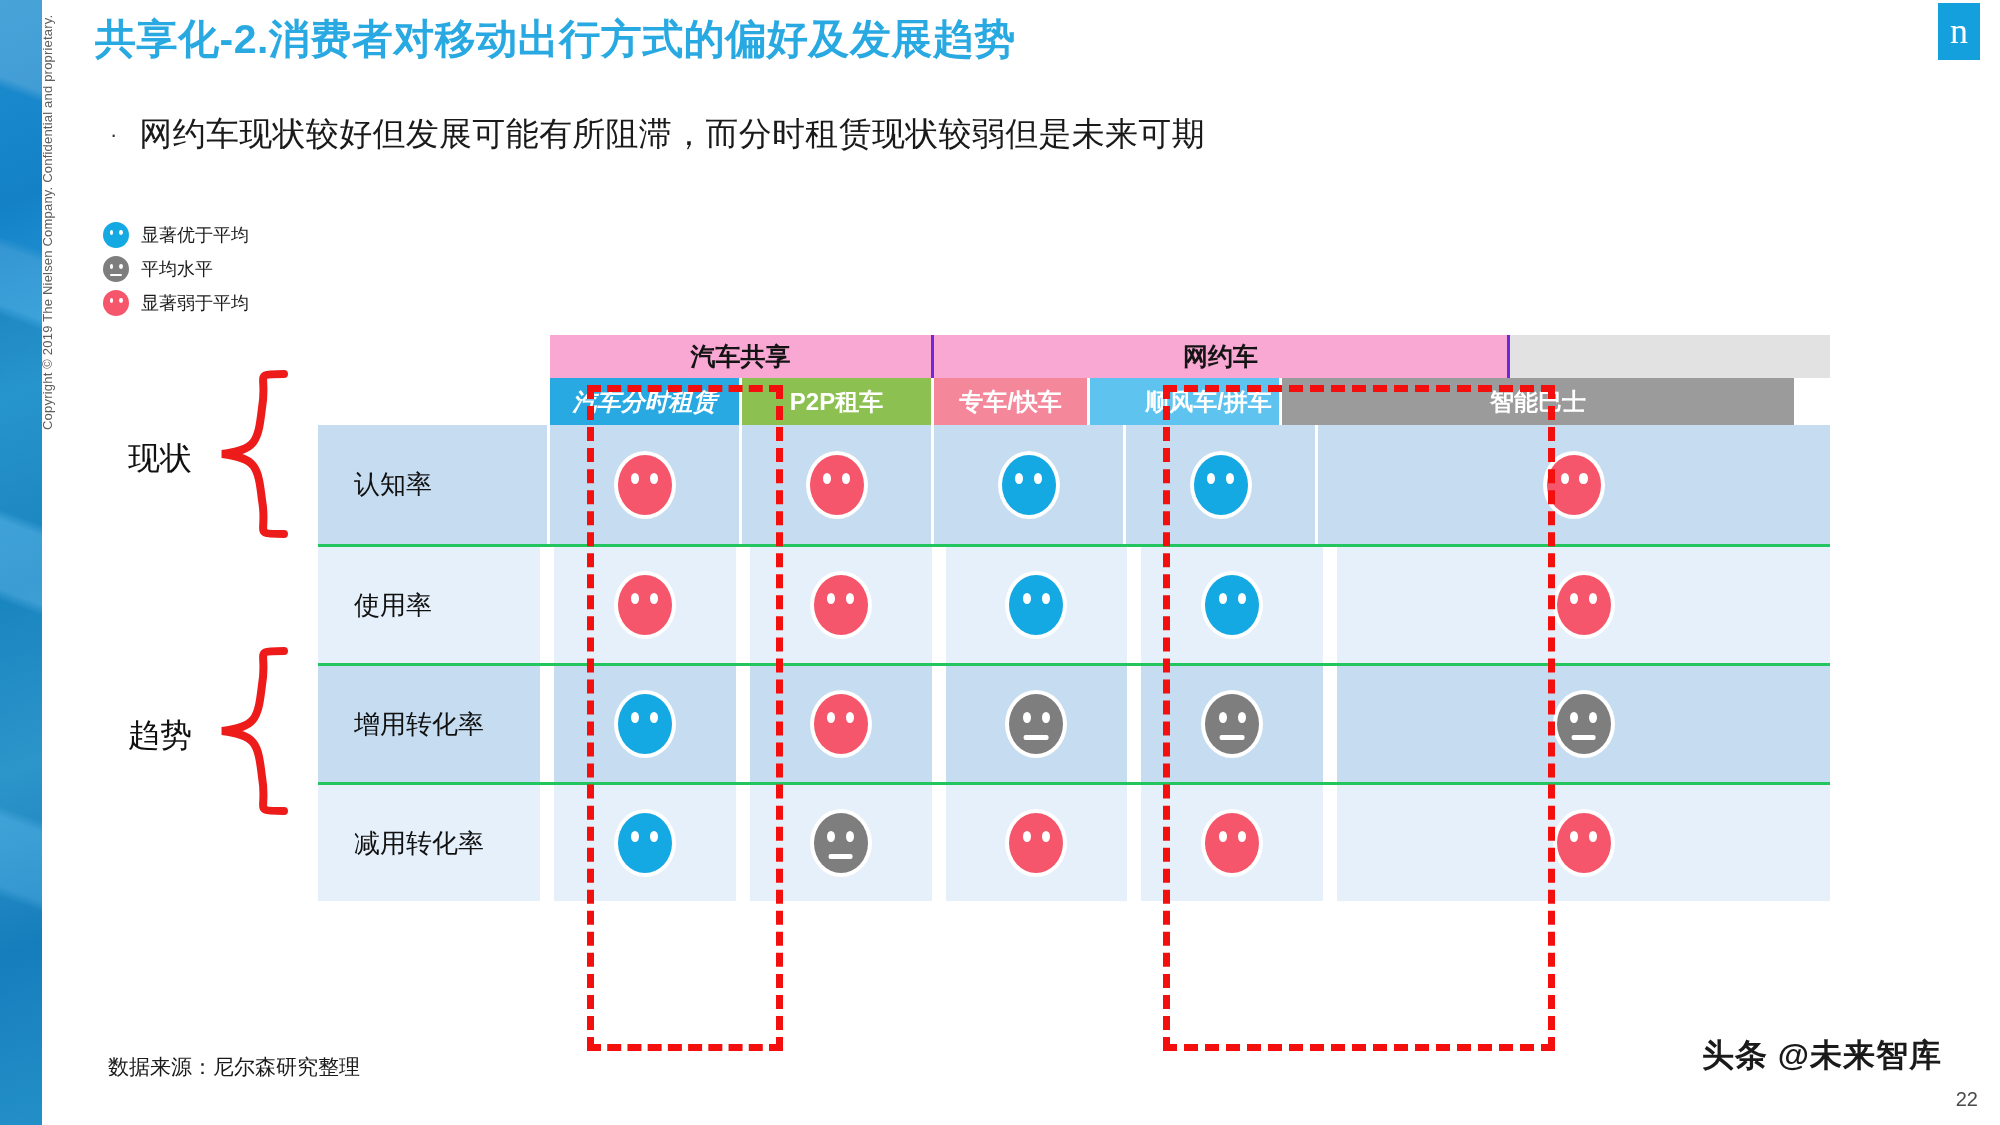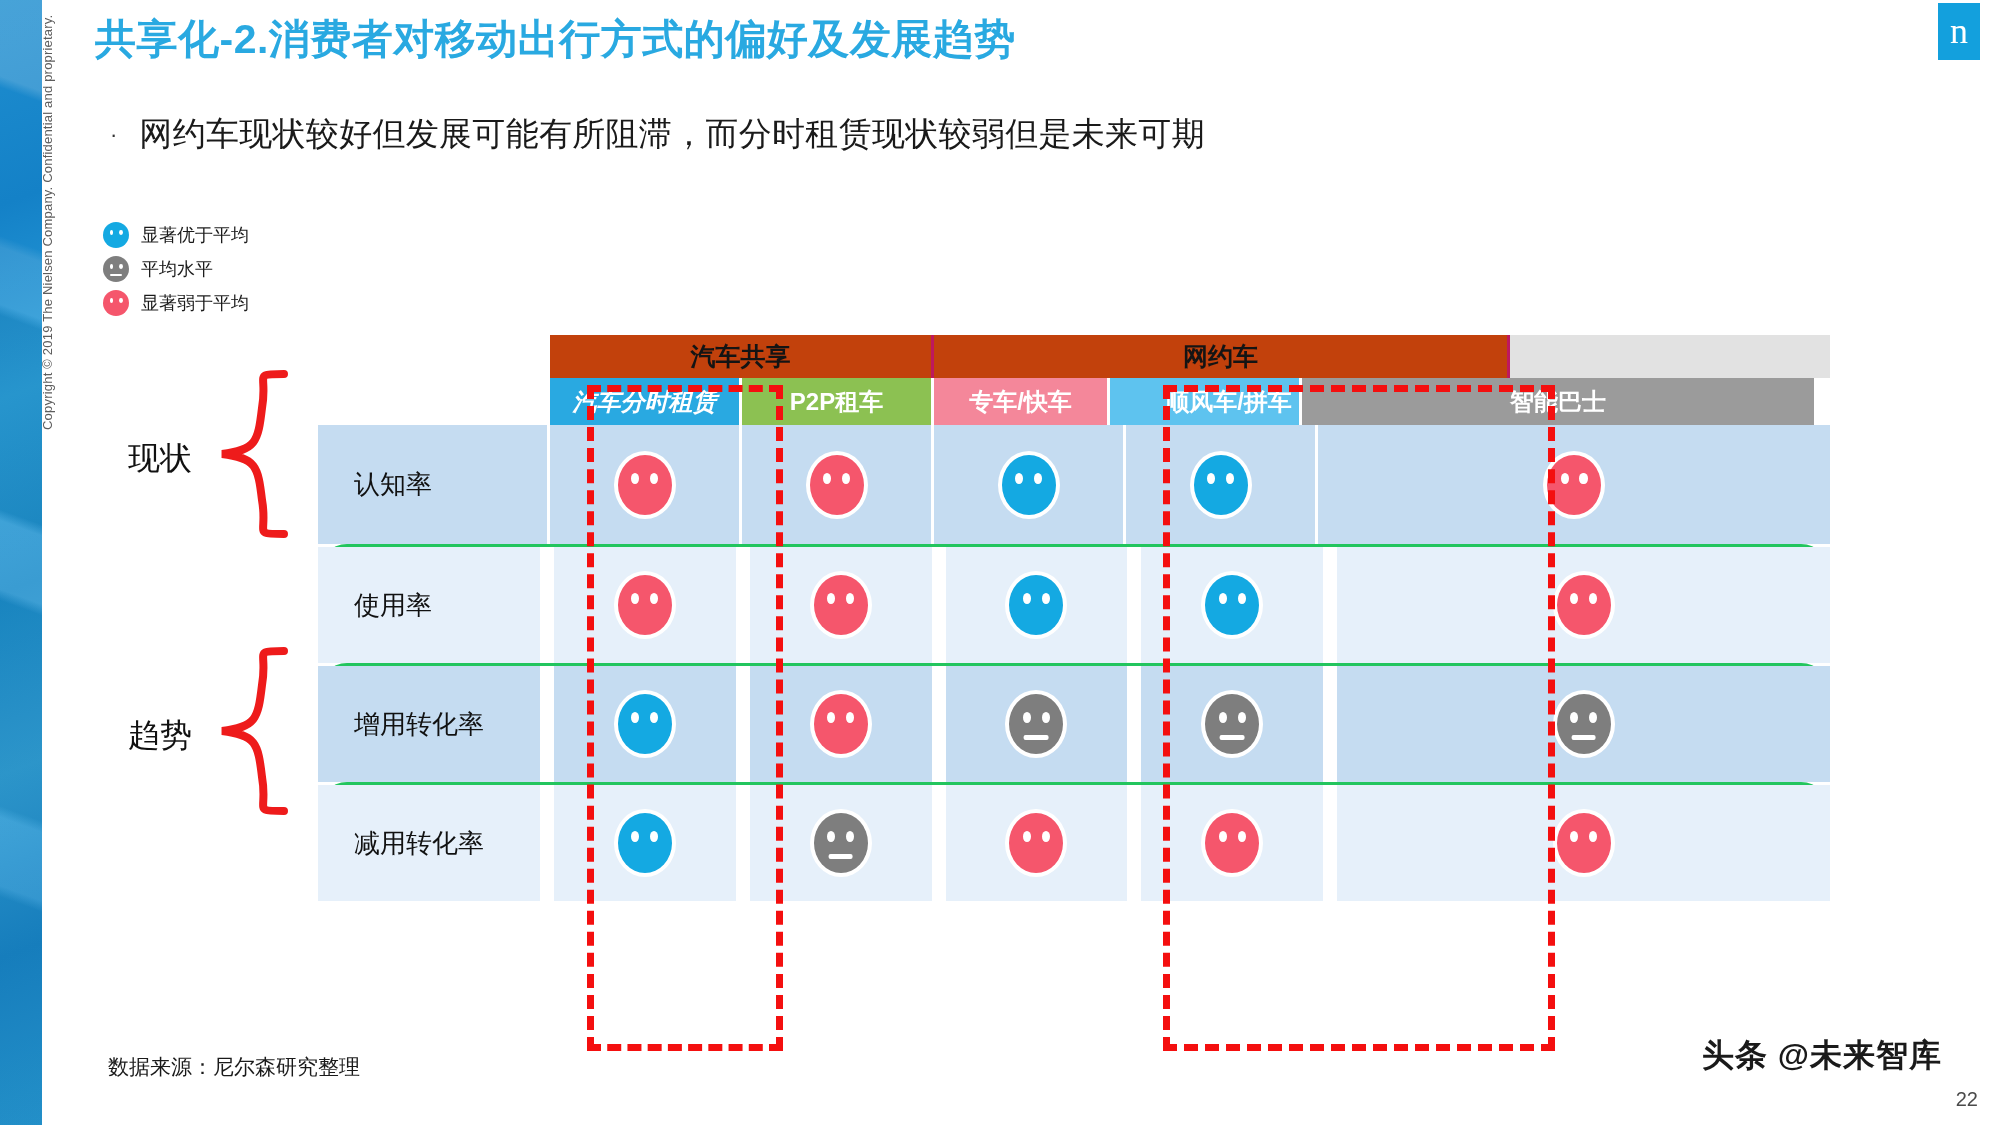--- a/index.html
+++ b/index.html
@@ -87,35 +87,35 @@
   .face.gray { background: #7e7e7e; }
 
   .legend .face { width: 26px; height: 26px; }
   .legend .face.blue  { box-shadow: 0 0 0 2px #ffffff; }
 
   
   .table { position: absolute; left: 318px; top: 335px; width: 1512px; }
 
   .grp-head { display: flex; height: 43px; }
   .grp-cell {
-    background: #c2410c; color: #141414; font-size: 25px; font-weight: 700;
+    background: #f9a8d4; color: #141414; font-size: 25px; font-weight: 700;
     display: flex; align-items: center; justify-content: center;
-    border-right: 3px solid #be185d;
+    border-right: 3px solid #6d28d9;
   }
   .grp-cell.empty { background: #ffffff; border-right: none; }
 
   .col-head { display: flex; height: 47px; }
   .col-cell {
     color: #ffffff; font-size: 24px; font-weight: 700;
     display: flex; align-items: center; justify-content: center;
     border-right: 3px solid #ffffff; white-space: nowrap;
   }
   .col-cell.empty { background: #ffffff; border-right: none; }
 
-  .body-row { display: flex; height: 119px; border-radius: 29px; }
+  .body-row { display: flex; height: 119px; }
   .row-label {
     display: flex; align-items: center; padding-left: 36px;
     font-size: 26px; color: #111111; white-space: nowrap;
     border-right: 3px solid #ffffff;
   }
   .cell {
     display: flex; align-items: center; justify-content: center;
     border-right: 3px solid #ffffff;
   }
   .cell:last-child, .col-cell:last-child, .grp-cell:last-child { border-right: none; }
@@ -212,21 +212,21 @@
     <div class="grp-cell empty" style="width:232px;"></div>
     <div class="grp-cell" style="width:384px;">汽车共享</div>
     <div class="grp-cell" style="width:576px;">网约车</div>
     <div class="grp-cell" style="width:320px; background:#e2e2e2;"></div>
   </div>
 
   <div class="col-head">
     <div class="col-cell empty" style="width:232px;"></div>
     <div class="col-cell" style="width:192px; background:#29a9e1;font-style:italic;">汽车分时租赁</div>
     <div class="col-cell" style="width:192px; background:#8cc152;">P2P租车</div>
-    <div class="col-cell" style="width:176px; background:#f4879a;">专车/快车</div>
+    <div class="col-cell" style="width:156px; background:#f4879a;">专车/快车</div>
     <div class="col-cell" style="width:192px; background:#5ec3ef;padding-left:48px;">顺风车/拼车</div>
     <div class="col-cell" style="width:512px; background:#9b9b9b;">智能巴士</div>
   </div>
 
   <div class="body-row dark">
     <div class="row-label" style="width:232px;">认知率</div>
     <div class="cell" style="width:192px;">
       <span class="face sad red">
           <span class="eye l"></span>
           <span class="eye r"></span>

